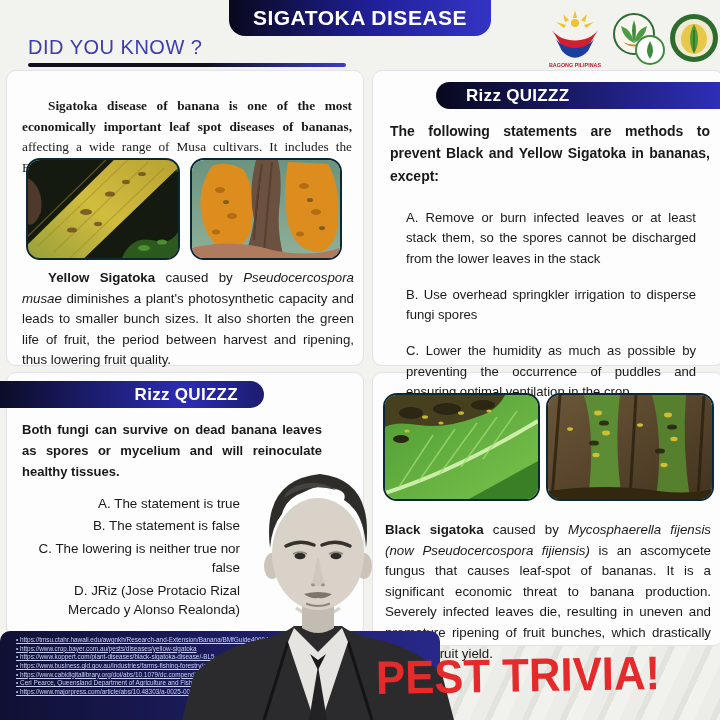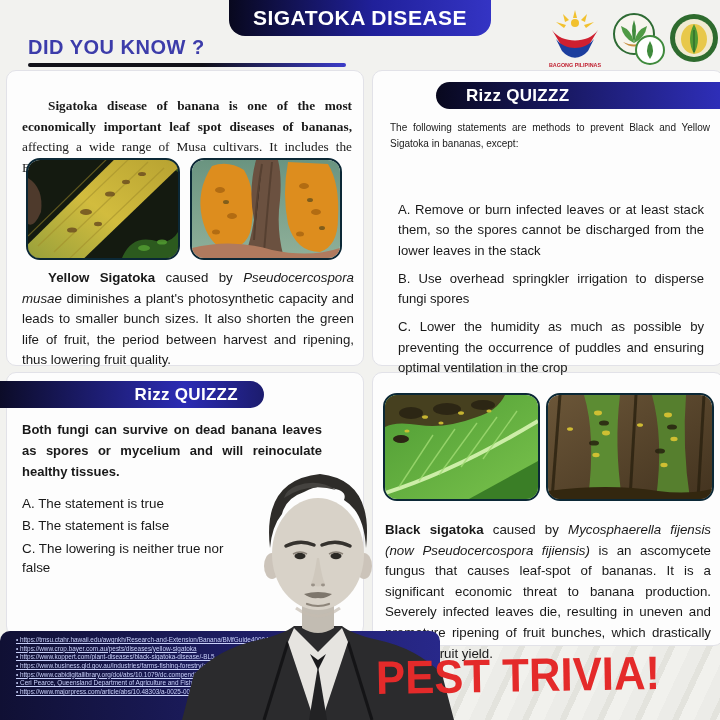--- a/index.html
+++ b/index.html
@@ -10,44 +10,44 @@
   .panel-tr{left:372px;top:70px;width:350px;height:294px;}
   .panel-bl{left:6px;top:372px;width:356px;height:262px;}
   .panel-br{left:372px;top:372px;width:350px;height:272px;}
   .texture{position:absolute;left:358px;top:636px;width:362px;height:84px;z-index:1;
      background:repeating-linear-gradient(115deg,#ecece8 0 14px,#e3e3dd 14px 20px,#f1f1ed 20px 34px);}
   .title-banner{position:absolute;left:229px;top:0;width:262px;height:36px;z-index:3;
      border-radius:0 0 16px 16px;background:linear-gradient(90deg,#08081e,#20209a 55%,#3434c4);
      display:flex;align-items:center;justify-content:center;color:#fff;font-weight:bold;
      font-size:21px;letter-spacing:.5px;}
   .logo{position:absolute;z-index:3;}
-  .dyk-heading{position:absolute;left:28px;top:36px;font-size:20px;font-weight:bold;
+  .dyk-heading{position:absolute;left:28px;top:36px;font-size:20px;font-weight:normal;
      color:#3c3caa;letter-spacing:.5px;z-index:3;}
   .dyk-underline{position:absolute;left:28px;top:63px;width:318px;height:4px;border-radius:2px;
      background:linear-gradient(90deg,#101018 55%,#3c3cc8);z-index:3;}
   .para{position:absolute;z-index:2;text-align:justify;line-height:1.55;font-size:13.3px;margin:0;}
   .intro{left:22px;top:96px;width:330px;text-indent:26px;font-family:Liberation Serif, serif;}
   .img-frame{position:absolute;border:2px solid #0b2836;border-radius:14px;overflow:hidden;z-index:2;}
   .img-frame svg{display:block;}
   .tl-img1{left:26px;top:158px;width:150px;height:98px;}
   .tl-img2{left:190px;top:158px;width:148px;height:98px;}
   .yellow-caption{left:22px;top:268px;width:332px;text-indent:26px;}
   .quiz-banner{position:absolute;height:27px;z-index:3;color:#fff;font-weight:bold;font-size:17px;
      display:flex;align-items:center;letter-spacing:.3px;text-align:center;}
   .quiz-banner-right{left:436px;top:82px;width:284px;border-radius:14px 0 0 14px;
      background:linear-gradient(90deg,#08081e,#2e2eb8);padding-left:30px;box-sizing:border-box;}
   .quiz-banner-left{left:0;top:381px;width:264px;border-radius:0 14px 14px 0;
      background:linear-gradient(90deg,#0c0c28,#2c2cb4 70%,#1c1c6e);justify-content:flex-end;
      padding-right:26px;box-sizing:border-box;}
-  .question-right{left:390px;top:120px;width:320px;font-weight:normal;line-height:1.6;font-size:10px;}
+  .question-right{left:390px;top:120px;width:320px;font-weight:bold;line-height:1.6;font-size:14px;}
   .options-right{position:absolute;left:390px;top:192px;width:322px;z-index:2;}
-  .options-right p{margin:8px;text-align:justify;font-size:13.1px;line-height:1.55;}
+  .options-right p{margin:16px;text-align:justify;font-size:13.1px;line-height:1.55;}
   .statement-left{left:22px;top:420px;width:300px;font-weight:bold;line-height:1.6;font-size:13px;}
   .options-left{position:absolute;left:22px;top:494px;width:218px;z-index:2;}
-  .options-left p{margin:0 0 3px 0;font-size:13.4px;line-height:1.45;}
+  .options-left p{margin:0 0 3px 0;font-size:13.4px;line-height:1.45;text-align:right;}
   .br-img1{left:383px;top:393px;width:153px;height:104px;}
   .br-img2{left:546px;top:393px;width:164px;height:104px;}
   .black-para{left:385px;top:520px;width:326px;}
   .references{position:absolute;left:0;top:631px;width:440px;height:89px;z-index:4;
      background:linear-gradient(90deg,#101034,#28288a);border-radius:10px 10px 0 0;
      box-sizing:border-box;padding:5px 0 0 10px;}
   .references h3{margin:0 0 2px 0;color:#fff;font-size:15px;}
   .references ul{margin:0;padding:0 0 0 6px;list-style:none;width:408px;}
   .references li{color:#c9d1fa;font-size:6.4px;line-height:1.35;text-decoration:underline;
      word-break:break-all;}
@@ -195,20 +195,21 @@
   </div>
 
   <div class="quiz-banner quiz-banner-left">
     <span>Rizz QUIZZZ</span>
   </div>
   <p class="para statement-left">Both fungi can survive on dead banana leaves as spores or mycelium and will reinoculate healthy tissues.</p>
   <div class="options-left">
     <p>A. The statement is true</p>
     <p>B. The statement is false</p>
     <p>C. The lowering is neither true nor false</p>
+    <p>D. JRiz (Jose Protacio Rizal Mercado y Alonso Realonda)</p>
   </div>
 
   <div class="img-frame br-img1">
     <svg width="153" height="104" viewBox="0 0 153 104">
       <defs>
           <linearGradient id="lg3" x1="0" y1="0" x2="1" y2="1">
         <stop offset="0" stop-color="#4f9c34"></stop>
             <stop offset="1" stop-color="#79c24c"></stop>
       </linearGradient>
         </defs>

